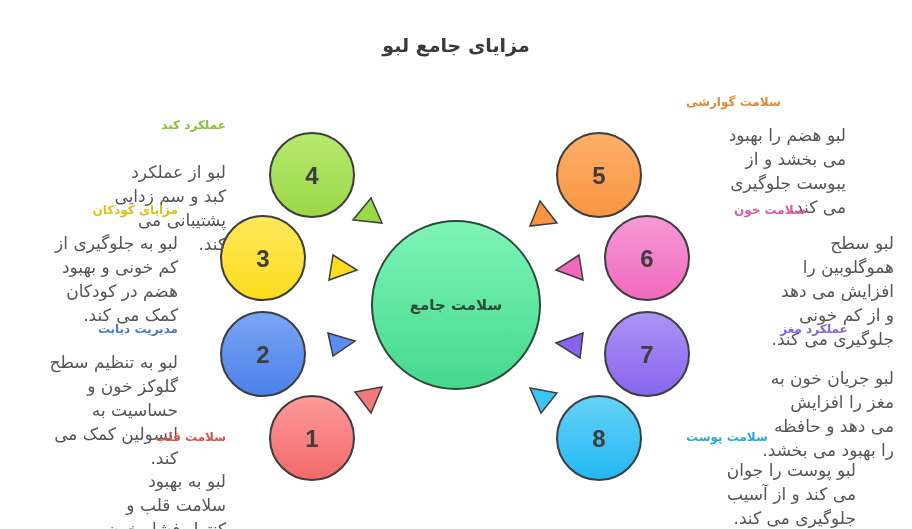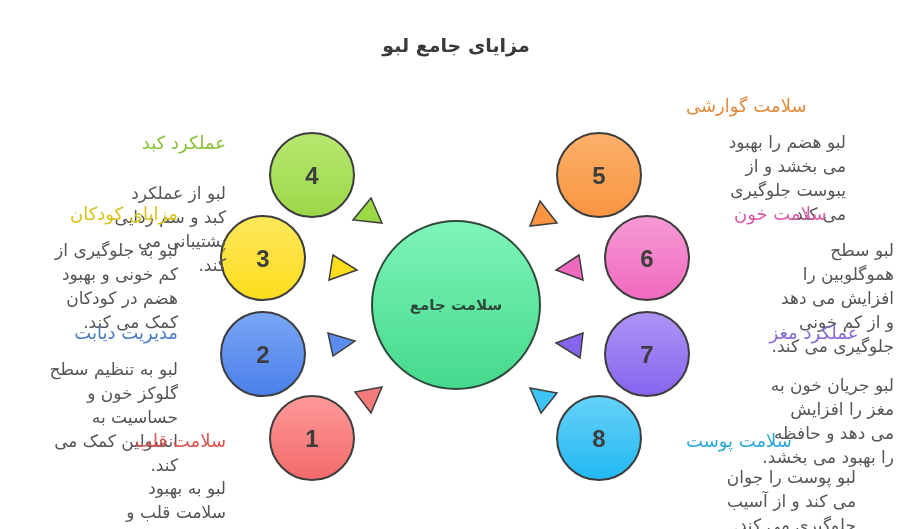--- a/index.html
+++ b/index.html
@@ -1,20 +1,20 @@
 <!DOCTYPE html>
 <html><head>
 <meta charset="utf-8">
 <style>
   html, body { margin:0; padding:0; background:#ffffff; }
   body { width:912px; height:529px; position:relative; overflow:hidden; font-family:"DejaVu Sans", sans-serif; }
   .title { position:absolute; left:0; width:912px; top:34px; text-align:center; font-size:19px; font-weight:bold; color:#3a3a3a; direction:rtl; }
   .diagram { position:absolute; left:0; top:0; width:912px; height:529px; }
   .block { position:absolute; direction:rtl; }
-  .block .head { font-size:18px; font-weight:normal; white-space:nowrap; }
+  .block .head { font-size:12px; font-weight:bold; white-space:nowrap; }
   .block .desc { font-size:17px; color:#555; line-height:24px; margin-top:18px; }
   .left .head, .left .desc { text-align:right; }
   .right .head, .right .desc { text-align:right; }
   .num { font-family:"Liberation Sans", sans-serif; font-weight:bold; font-size:24px; fill:#3d3d3d; }
   .center-label { font-size:15px; font-weight:bold; fill:#2f4a3a; }
 </style>
 </head>
 <body>
 
 <div class="title">مزایای جامع لبو</div>
@@ -100,21 +100,21 @@
   <g>
       <circle cx="647" cy="354" r="42" fill="url(#g7)" stroke="#3d3d3d" stroke-width="2"></circle>
       <text class="num" x="647" y="363" text-anchor="middle">7</text>
     </g>
   <g>
       <circle cx="599" cy="438" r="42" fill="url(#g8)" stroke="#3d3d3d" stroke-width="2"></circle>
       <text class="num" x="599" y="447" text-anchor="middle">8</text>
     </g>
 </svg>
 
-<div class="block left" style="right:686px; top:132px; width:190px;">
+<div class="block left" style="right:686px; top:118px; width:190px;">
   <div class="head" style="color:#8cc03a;">عملکرد کبد</div>
   <div class="desc" style="width:120px; margin-right:0; margin-top:28px;">لبو از عملکرد کبد و سم زدایی پشتیبانی می کند.</div>
 </div>
 <div class="block left" style="right:734px; top:203px; width:190px;">
   <div class="head" style="color:#d9c21a;">مزایای کودکان</div>
   <div class="desc" style="width:140px; margin-top:14px;">لبو به جلوگیری از کم خونی و بهبود هضم در کودکان کمک می کند.</div>
 </div>
 <div class="block left" style="right:734px; top:322px; width:190px;">
   <div class="head" style="color:#4a7bc8;">مدیریت دیابت</div>
   <div class="desc" style="width:140px; margin-top:14px;">لبو به تنظیم سطح گلوکز خون و حساسیت به انسولین کمک می کند.</div>

